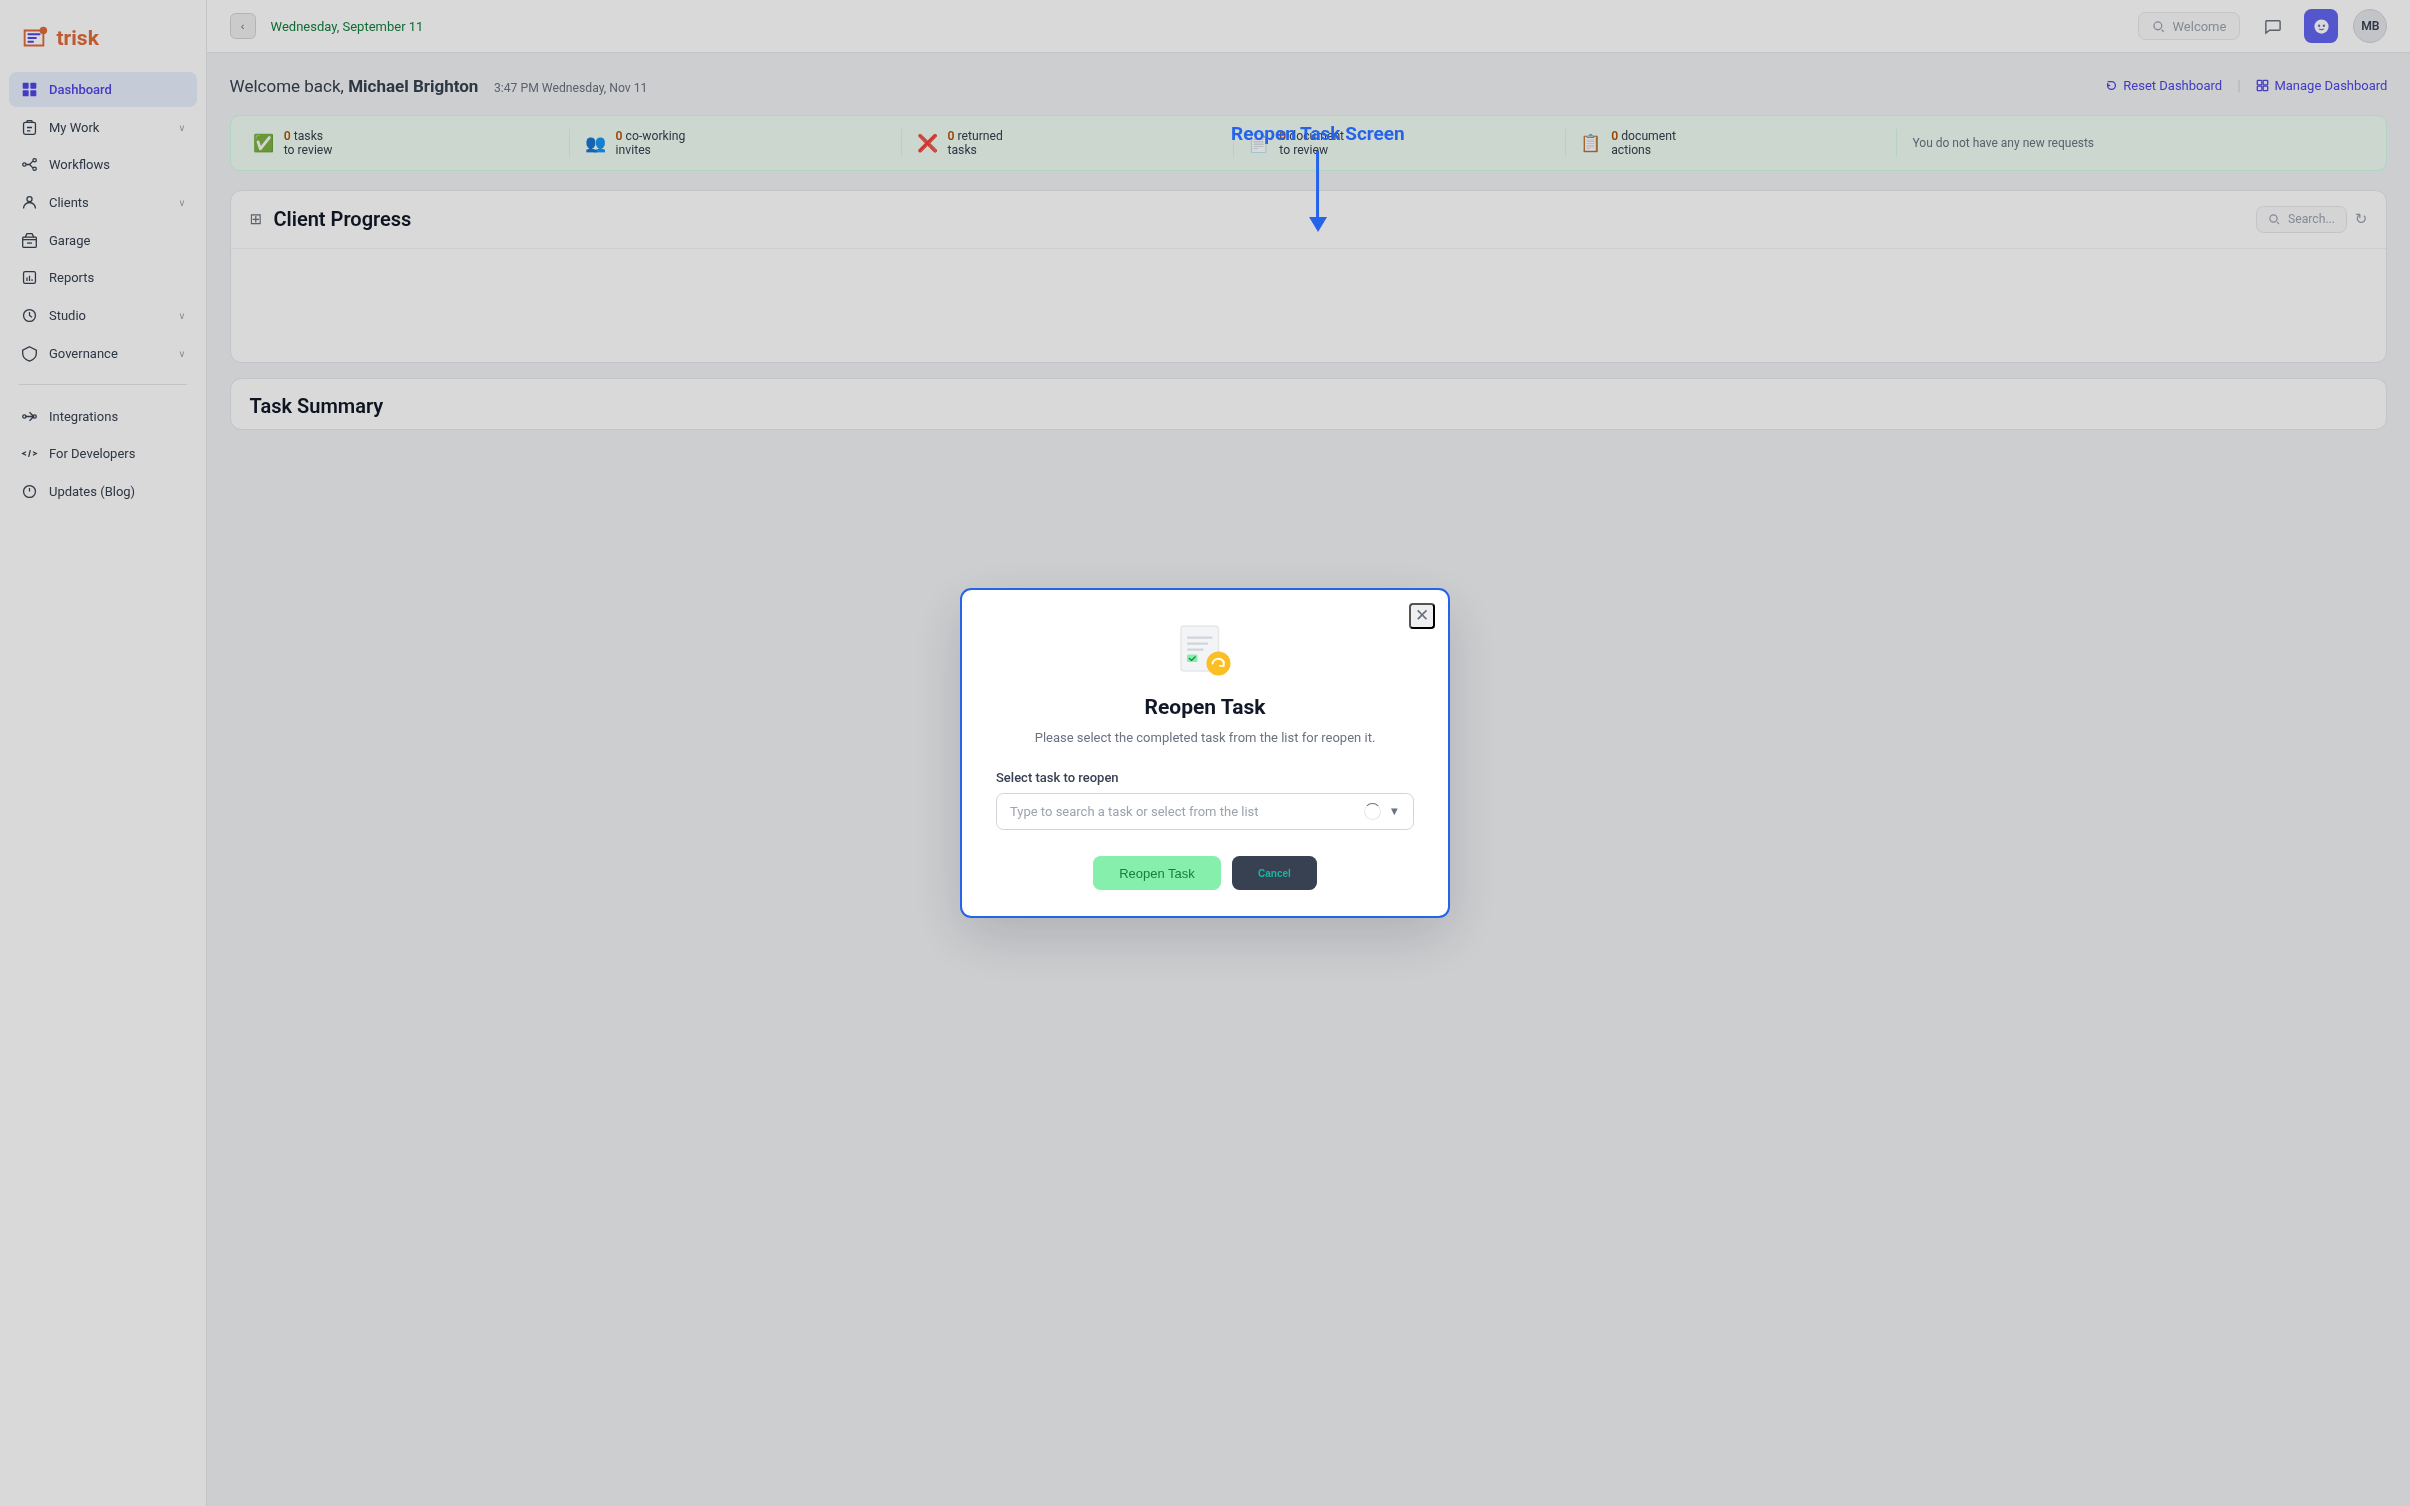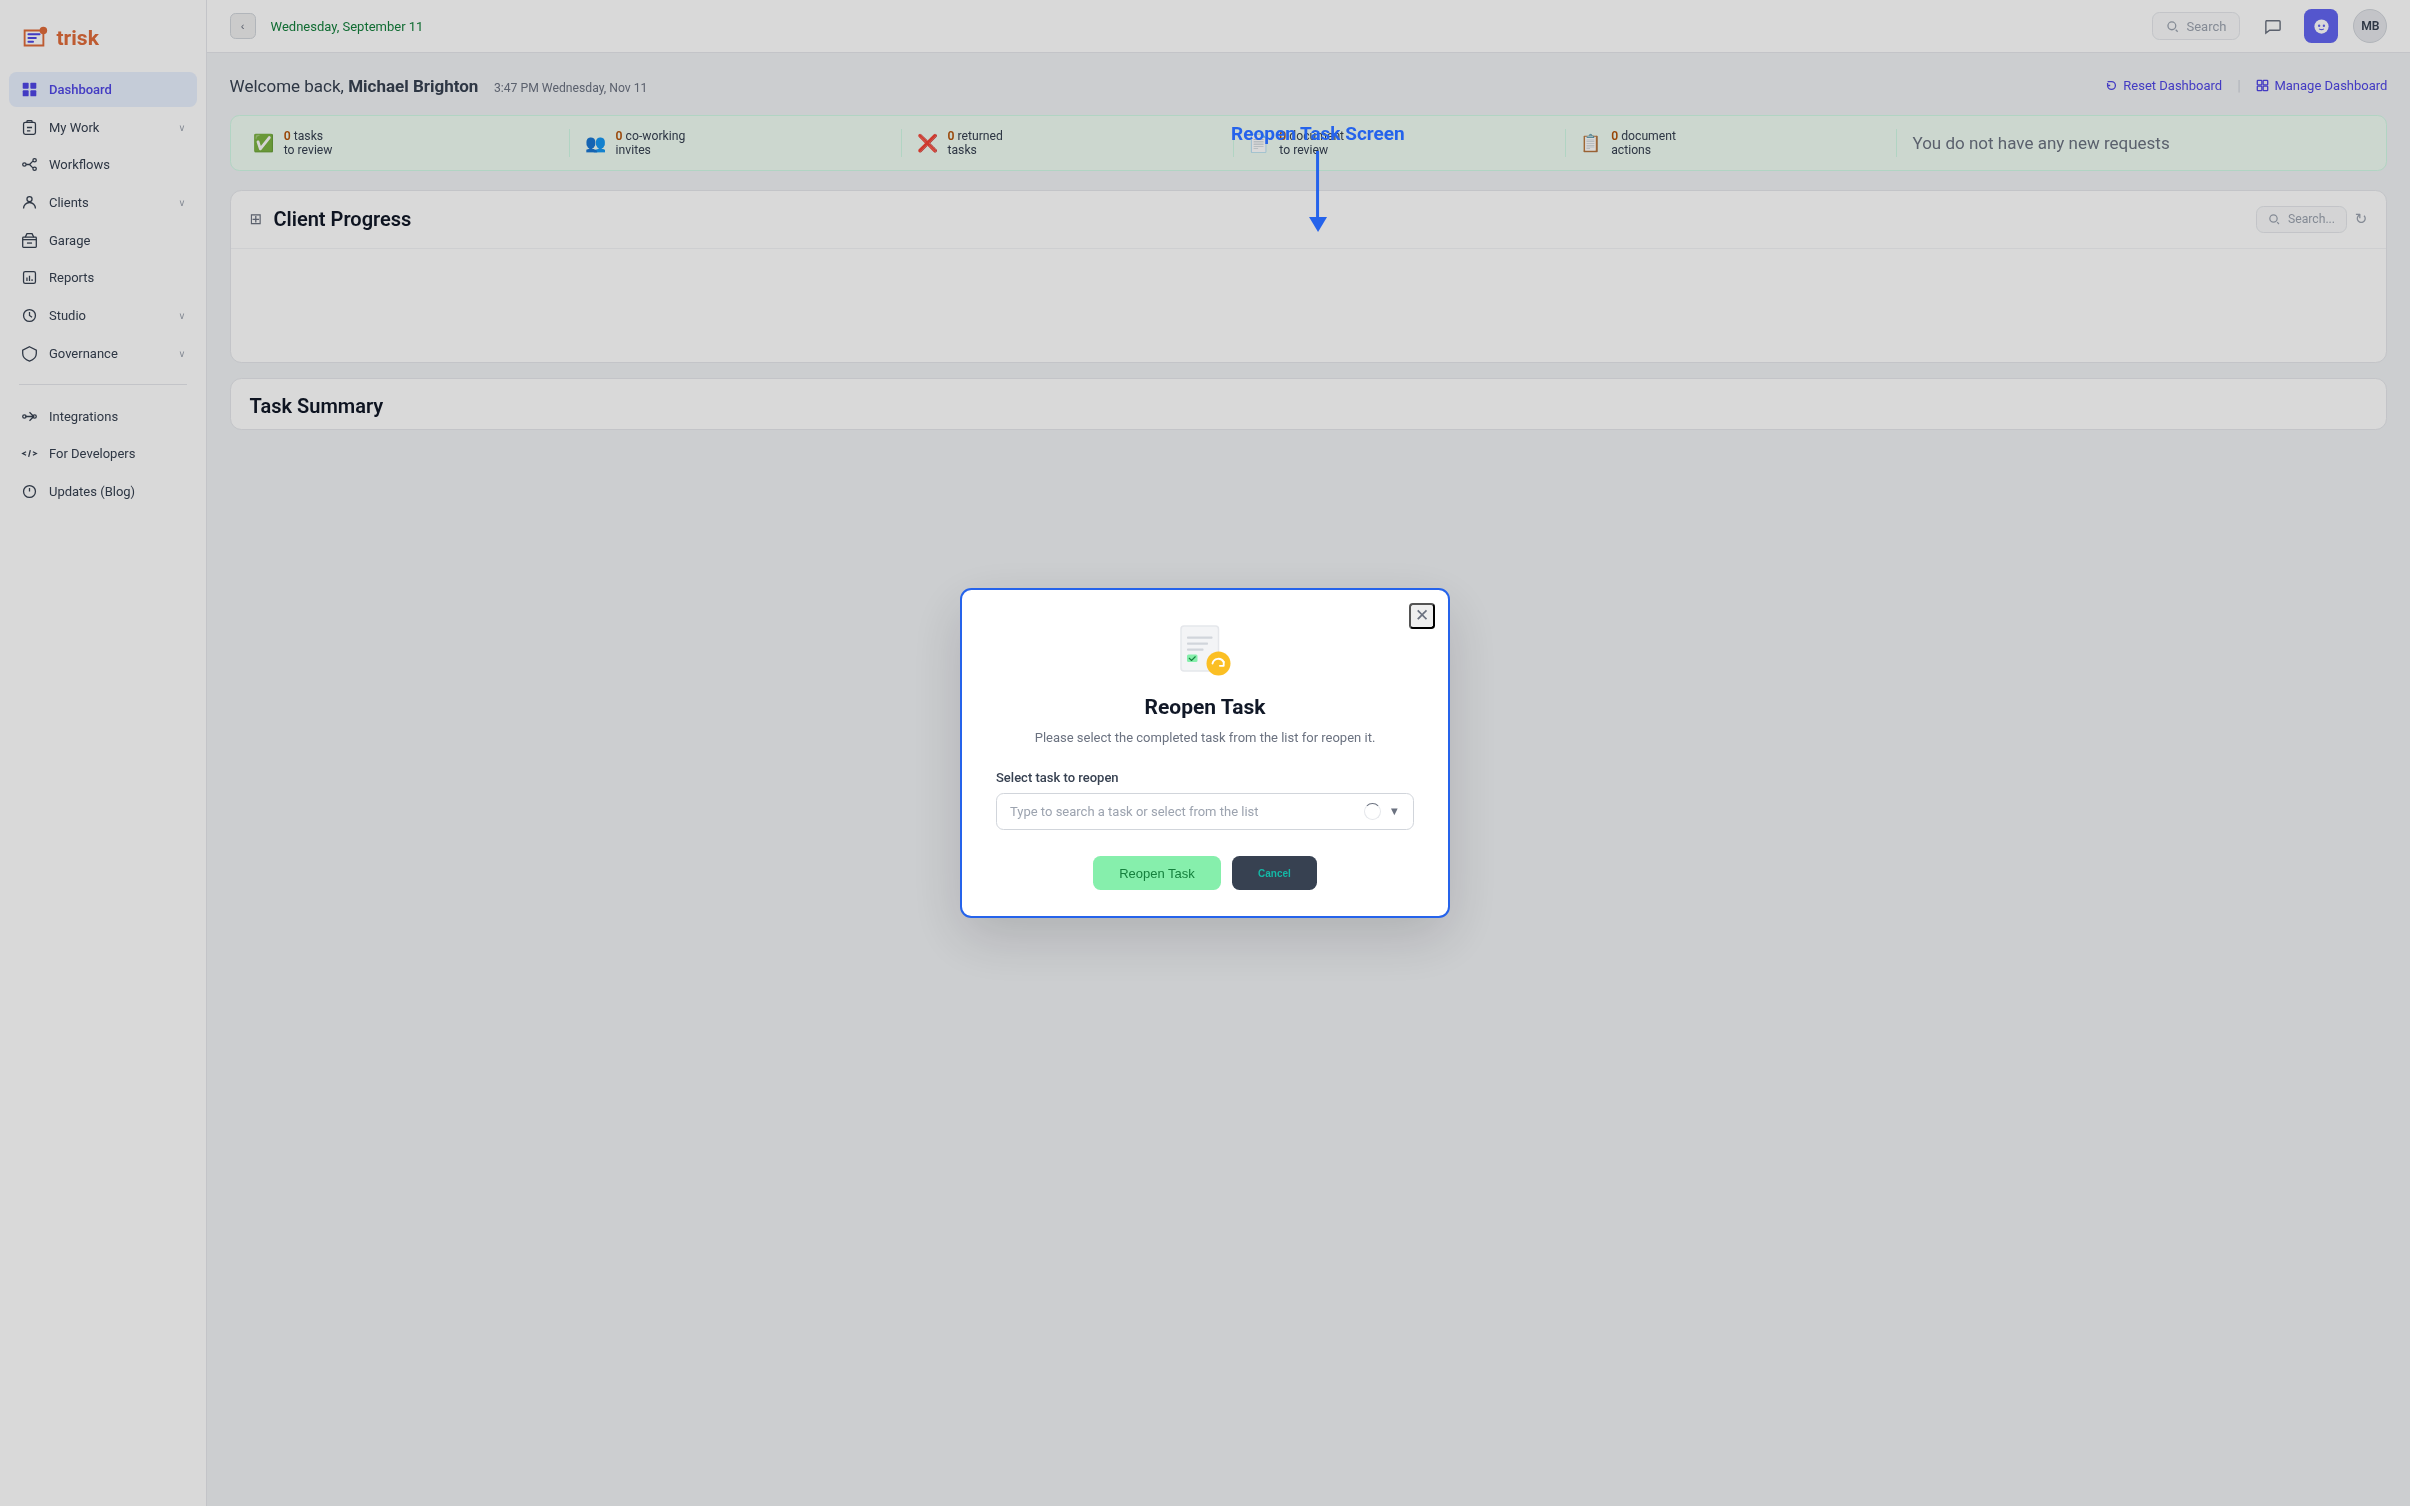--- a/index.html
+++ b/index.html
@@ -188,21 +188,21 @@
       flex: 1;
       padding: 0 15px;
       border-right: 0.9px solid #d1fae5;
     }
     .stat-item:first-child { padding-left: 0; }
     .stat-item:last-child { border-right: none; }
     .stat-text { font-size: 12.2px; color: #374151; }
     .stat-text .stat-num { font-weight: 600; color: #b45309; }
     .stat-no-requests {
       flex: 1.5;
-      font-size: 17px;
+      font-size: 12px;
       color: #6b7280;
       padding-left: 15px;
     }
 
     
     .card {
       background: #fff;
       border-radius: 11.3px;
       border: 0.9px solid #e5e7eb;
       margin-bottom: 15px;
@@ -474,21 +474,21 @@
   <div class="topbar">
     <button class="topbar-back">
       <span>‹</span>
     </button>
     <span class="topbar-date">Wednesday, September 11</span>
     <div class="topbar-search">
       <svg width="13" height="13" viewBox="0 0 20 20" fill="none" stroke="#9ca3af" stroke-width="2">
         <circle cx="9" cy="9" r="6"></circle>
         <path d="M15 15l3 3"></path>
       </svg>
-      <span>Search</span>
+      <span>Welcome</span>
     </div>
     <div class="topbar-icon-btn">
       <svg width="19" height="19" viewBox="0 0 20 20" fill="none" stroke="currentColor" stroke-width="1.5">
         <path d="M3 4h14a1 1 0 011 1v8a1 1 0 01-1 1H7l-4 3V5a1 1 0 011-1z"></path>
       </svg>
     </div>
     <div class="avatar-btn">
       <svg width="19" height="19" viewBox="0 0 24 24" fill="white">
         <circle cx="12" cy="12" r="9"></circle>
         <circle cx="9" cy="11" r="1.5" fill="#6366f1"></circle>

